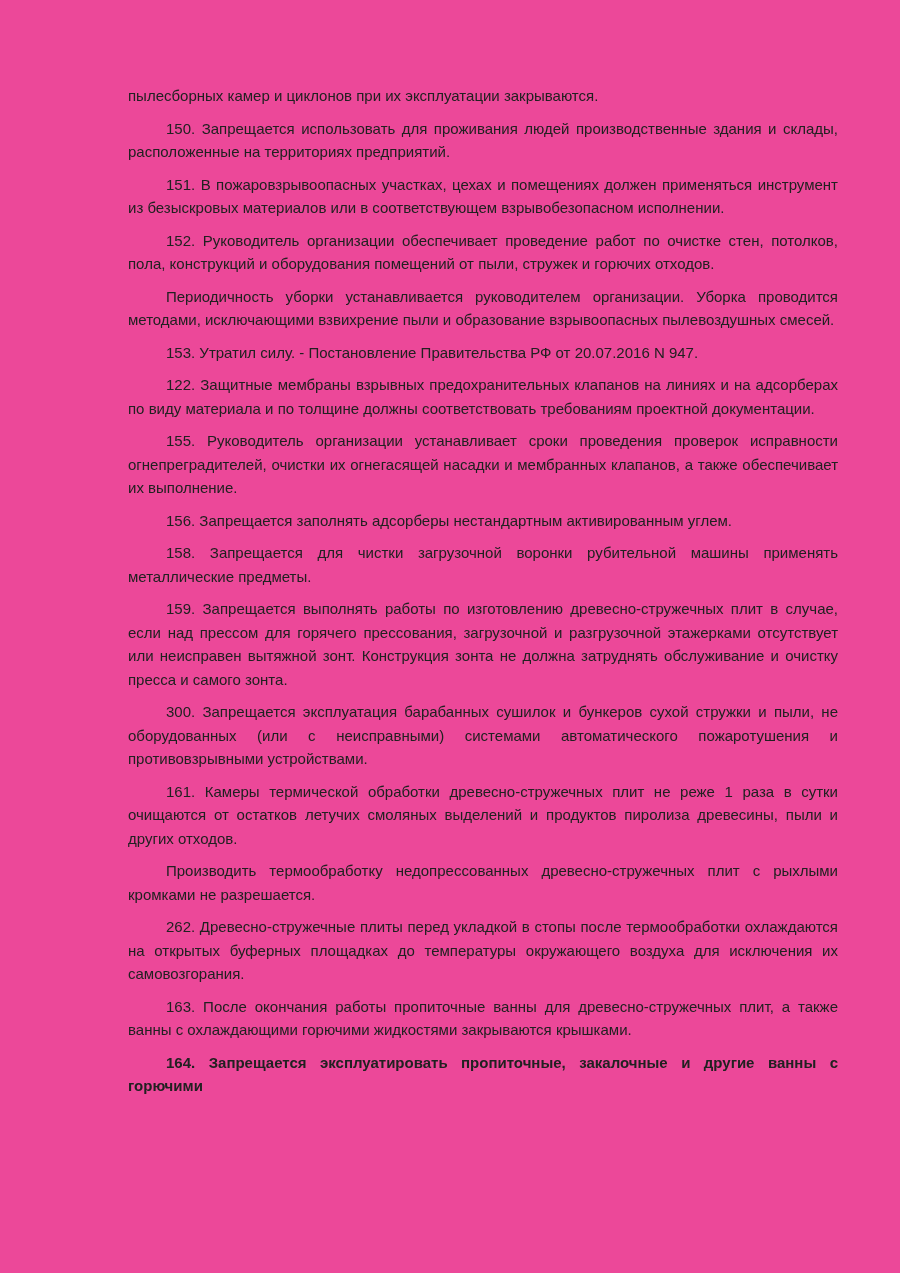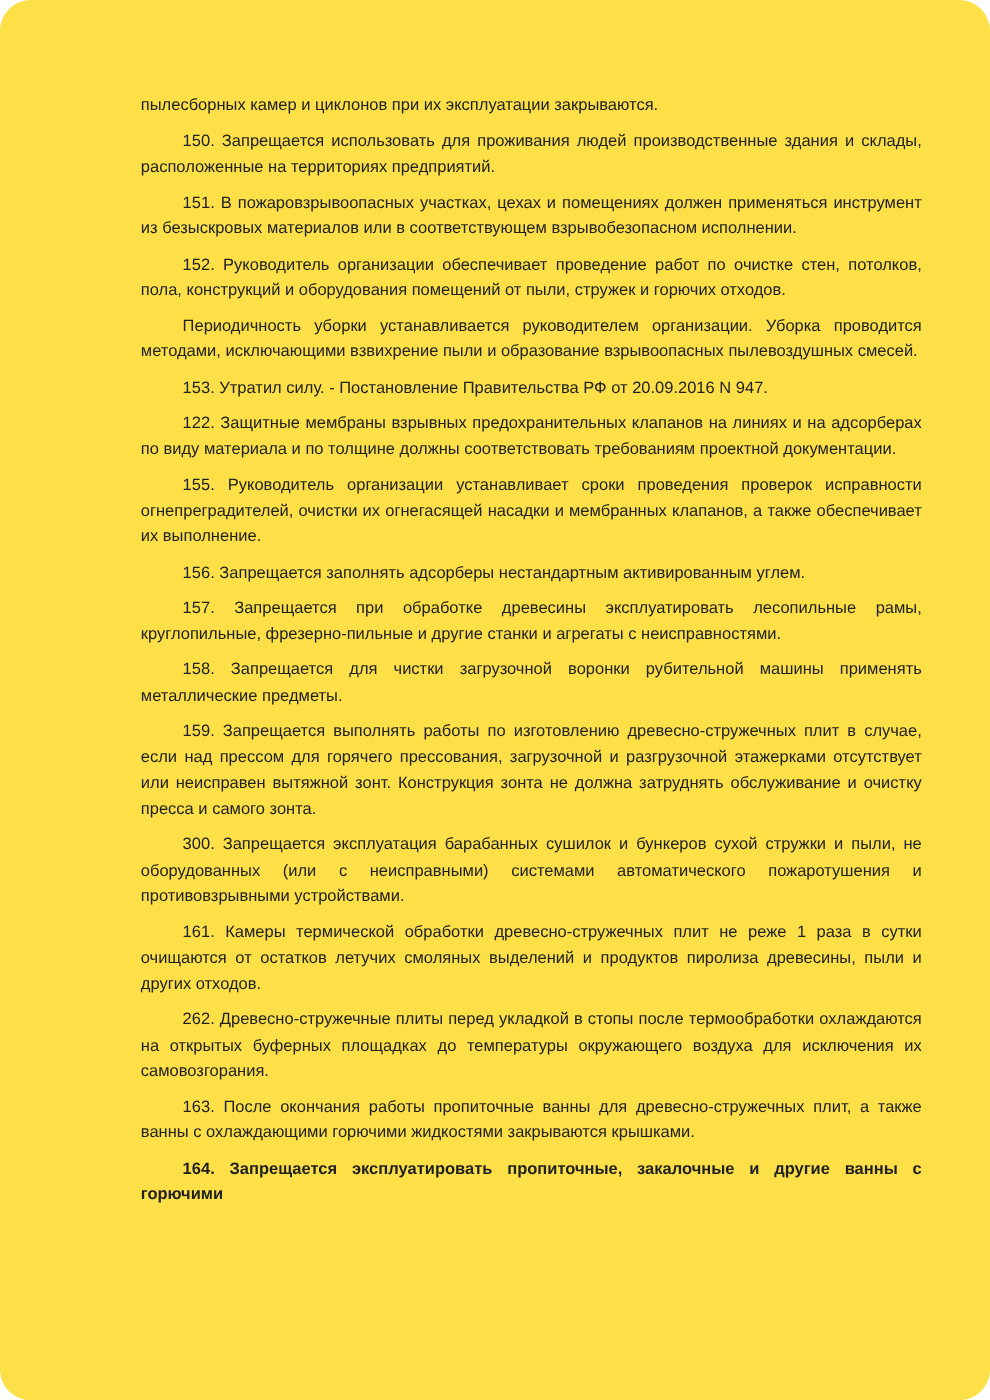--- a/index.html
+++ b/index.html
@@ -4,23 +4,22 @@
 <style>
   html, body {
     margin: 0;
     padding: 0;
     background: #ffffff;
   }
   .page {
     position: relative;
     width: 900px;
     height: 1273px;
-    background: #fde047;
+    background: #ec4899;
     overflow: hidden;
-    border-radius: 28px;
   }
   .content {
     position: absolute;
     left: 128px;
     top: 84px;
     width: 710px;
     font-family: "Liberation Sans", sans-serif;
     font-size: 15px;
     line-height: 23.5px;
     color: #212121;
@@ -41,26 +40,26 @@
 </head>
 <body>
 
 <div class="page">
   <div class="content">
       <p class="no-indent">пылесборных камер и циклонов при их эксплуатации закрываются.</p>
       <p>150. Запрещается использовать для проживания людей производственные здания и склады, расположенные на территориях предприятий.</p>
       <p>151. В пожаровзрывоопасных участках, цехах и помещениях должен применяться инструмент из безыскровых материалов или в соответствующем взрывобезопасном исполнении.</p>
       <p>152. Руководитель организации обеспечивает проведение работ по очистке стен, потолков, пола, конструкций и оборудования помещений от пыли, стружек и горючих отходов.</p>
       <p>Периодичность уборки устанавливается руководителем организации. Уборка проводится методами, исключающими взвихрение пыли и образование взрывоопасных пылевоздушных смесей.</p>
-      <p>153. Утратил силу. - Постановление Правительства РФ от 20.09.2016 N 947.</p>
+      <p>153. Утратил силу. - Постановление Правительства РФ от 20.07.2016 N 947.</p>
       <p>122. Защитные мембраны взрывных предохранительных клапанов на линиях и на адсорберах по виду материала и по толщине должны соответствовать требованиям проектной документации.</p>
       <p>155. Руководитель организации устанавливает сроки проведения проверок исправности огнепреградителей, очистки их огнегасящей насадки и мембранных клапанов, а также обеспечивает их выполнение.</p>
       <p>156. Запрещается заполнять адсорберы нестандартным активированным углем.</p>
-      <p>157. Запрещается при обработке древесины эксплуатировать лесопильные рамы, круглопильные, фрезерно-пильные и другие станки и агрегаты с неисправностями.</p>
       <p>158. Запрещается для чистки загрузочной воронки рубительной машины применять металлические предметы.</p>
       <p>159. Запрещается выполнять работы по изготовлению древесно-стружечных плит в случае, если над прессом для горячего прессования, загрузочной и разгрузочной этажерками отсутствует или неисправен вытяжной зонт. Конструкция зонта не должна затруднять обслуживание и очистку пресса и самого зонта.</p>
       <p>300. Запрещается эксплуатация барабанных сушилок и бункеров сухой стружки и пыли, не оборудованных (или с неисправными) системами автоматического пожаротушения и противовзрывными устройствами.</p>
       <p>161. Камеры термической обработки древесно-стружечных плит не реже 1 раза в сутки очищаются от остатков летучих смоляных выделений и продуктов пиролиза древесины, пыли и других отходов.</p>
+      <p>Производить термообработку недопрессованных древесно-стружечных плит с рыхлыми кромками не разрешается.</p>
       <p>262. Древесно-стружечные плиты перед укладкой в стопы после термообработки охлаждаются на открытых буферных площадках до температуры окружающего воздуха для исключения их самовозгорания.</p>
       <p>163. После окончания работы пропиточные ванны для древесно-стружечных плит, а также ванны с охлаждающими горючими жидкостями закрываются крышками.</p>
       <p class="cut">164. Запрещается эксплуатировать пропиточные, закалочные и другие ванны с горючими</p>
     </div>
 </div>
 
 </body></html>

